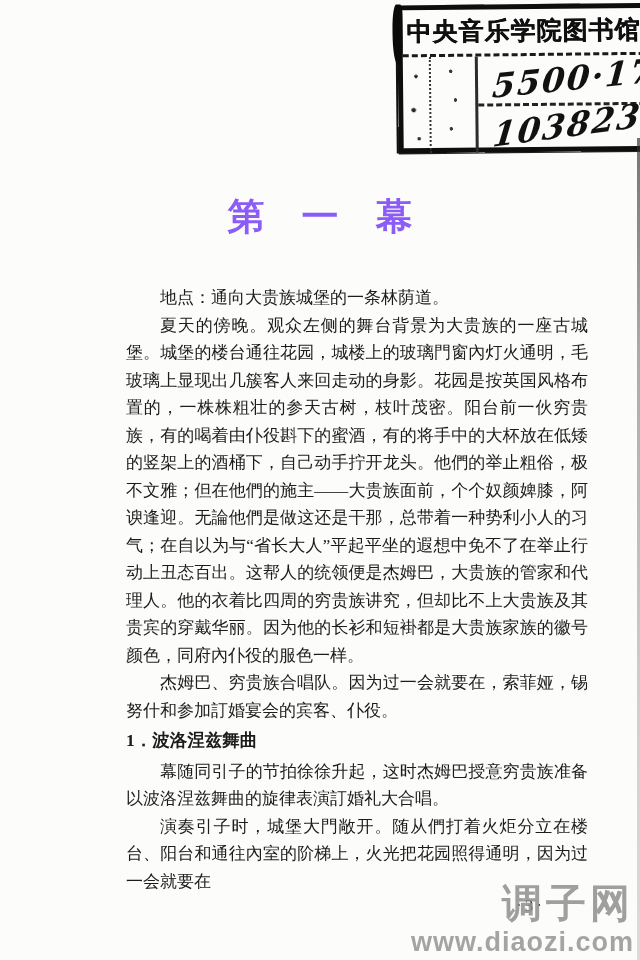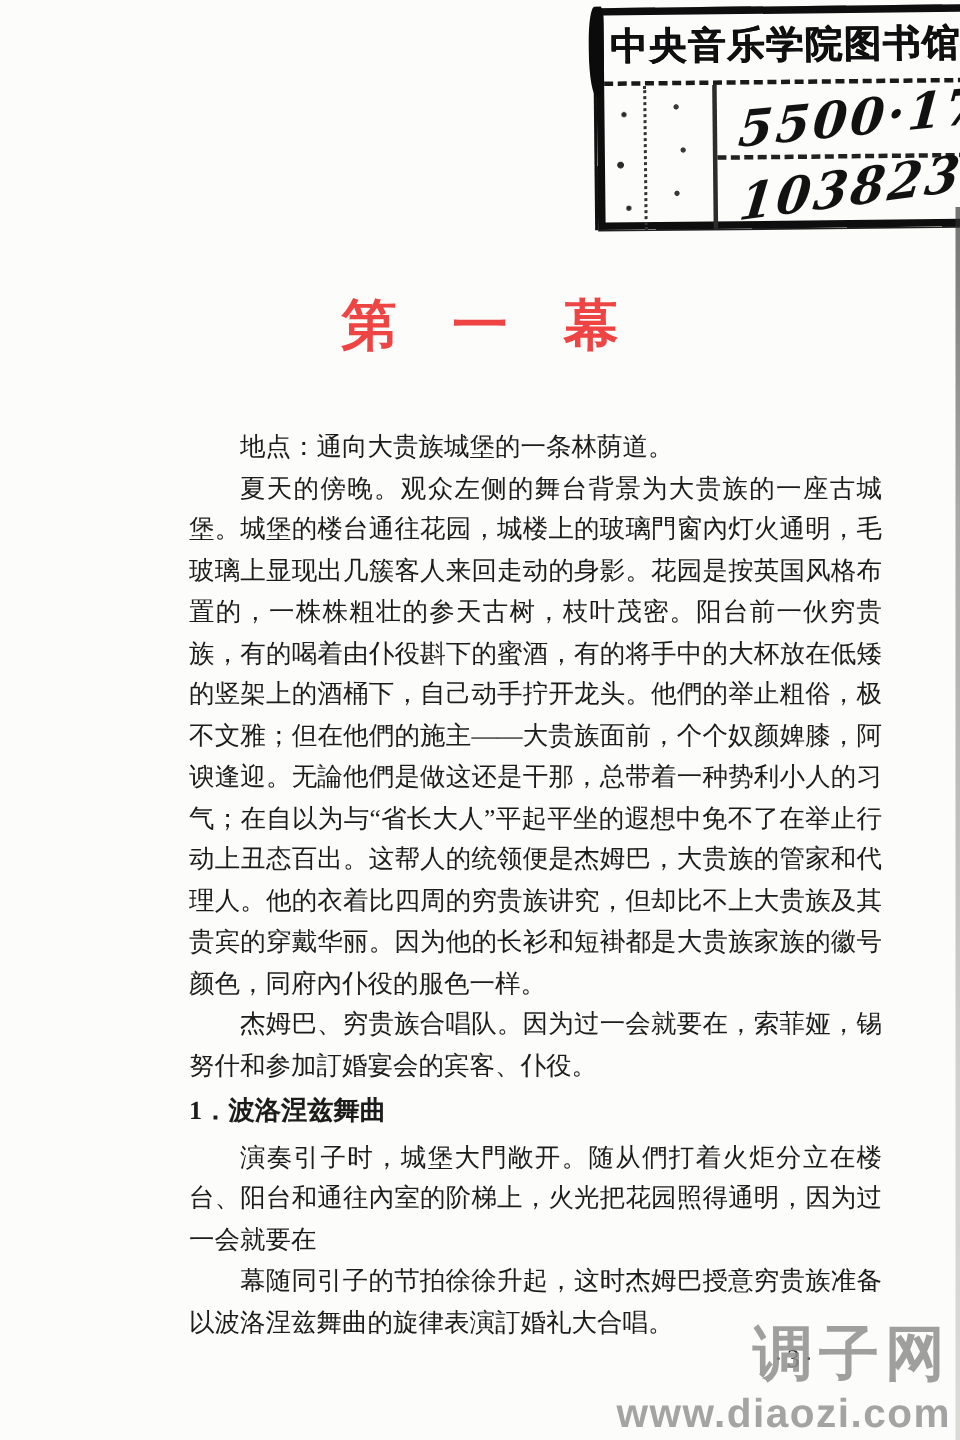--- a/index.html
+++ b/index.html
@@ -65,21 +65,21 @@
   
   .edge-line{
     position:absolute;right:0;top:138px;width:3px;height:822px;
     background:linear-gradient(to bottom,#2a2a2a 0%,#7d7d7d 25%,#b9b9b6 70%,#c9c9c6 100%);
     opacity:0.65;
   }
   
   .act-title{
     position:absolute;left:0;top:192px;width:100%;
     text-align:center;
-    font-size:37px;font-weight:bold;color:#ef4444;
+    font-size:37px;font-weight:bold;color:#8b5cf6;
   }
   
   .body-block{
     position:absolute;left:126px;top:284px;width:462px;
     font-size:17px;line-height:27.5px;
     text-align:justify;
   }
   .body-block p{margin:0;text-indent:2em;}
   .scene-heading{
     text-align:center;text-indent:0 !important;
@@ -139,22 +139,22 @@
 
   <div class="body-block">
     <p>地点：通向大贵族城堡的一条林荫道。</p>
     <p>夏天的傍晚。观众左侧的舞台背景为大贵族的一座古城堡。城堡的楼台通往花园，城楼上的玻璃門窗內灯火通明，毛玻璃上显现出几簇客人来回走动的身影。花园是按英国风格布置的，一株株粗壮的参天古树，枝叶茂密。阳台前一伙穷贵族，有的喝着由仆役斟下的蜜酒，有的将手中的大杯放在低矮的竖架上的酒桶下，自己动手拧开龙头。他們的举止粗俗，极不文雅；但在他們的施主——大贵族面前，个个奴颜婢膝，阿谀逢迎。无論他們是做这还是干那，总带着一种势利小人的习气；在自以为与“省长大人”平起平坐的遐想中免不了在举止行动上丑态百出。这帮人的统领便是杰姆巴，大贵族的管家和代理人。他的衣着比四周的穷贵族讲究，但却比不上大贵族及其贵宾的穿戴华丽。因为他的长衫和短褂都是大贵族家族的徽号颜色，同府內仆役的服色一样。</p>
 
 
     <p>杰姆巴、穷贵族合唱队。因为过一会就要在，索菲娅，锡努什和参加訂婚宴会的宾客、仆役。</p>
 
     <p class="number-title">1．波洛涅兹舞曲</p>
 
+    <p>幕随同引子的节拍徐徐升起，这时杰姆巴授意穷贵族准备以波洛涅兹舞曲的旋律表演訂婚礼大合唱。</p>
     <p>演奏引子时，城堡大門敞开。随从們打着火炬分立在楼台、阳台和通往內室的阶梯上，火光把花园照得通明，因为过一会就要在</p>
-    <p>幕随同引子的节拍徐徐升起，这时杰姆巴授意穷贵族准备以波洛涅兹舞曲的旋律表演訂婚礼大合唱。</p>
   </div>
 
   <div class="page-number">·3·</div>
 
   <div class="watermark">
     <div class="watermark-name">调子网</div>
     <div class="watermark-url">www.diaozi.com</div>
   </div>
 
 </div>

